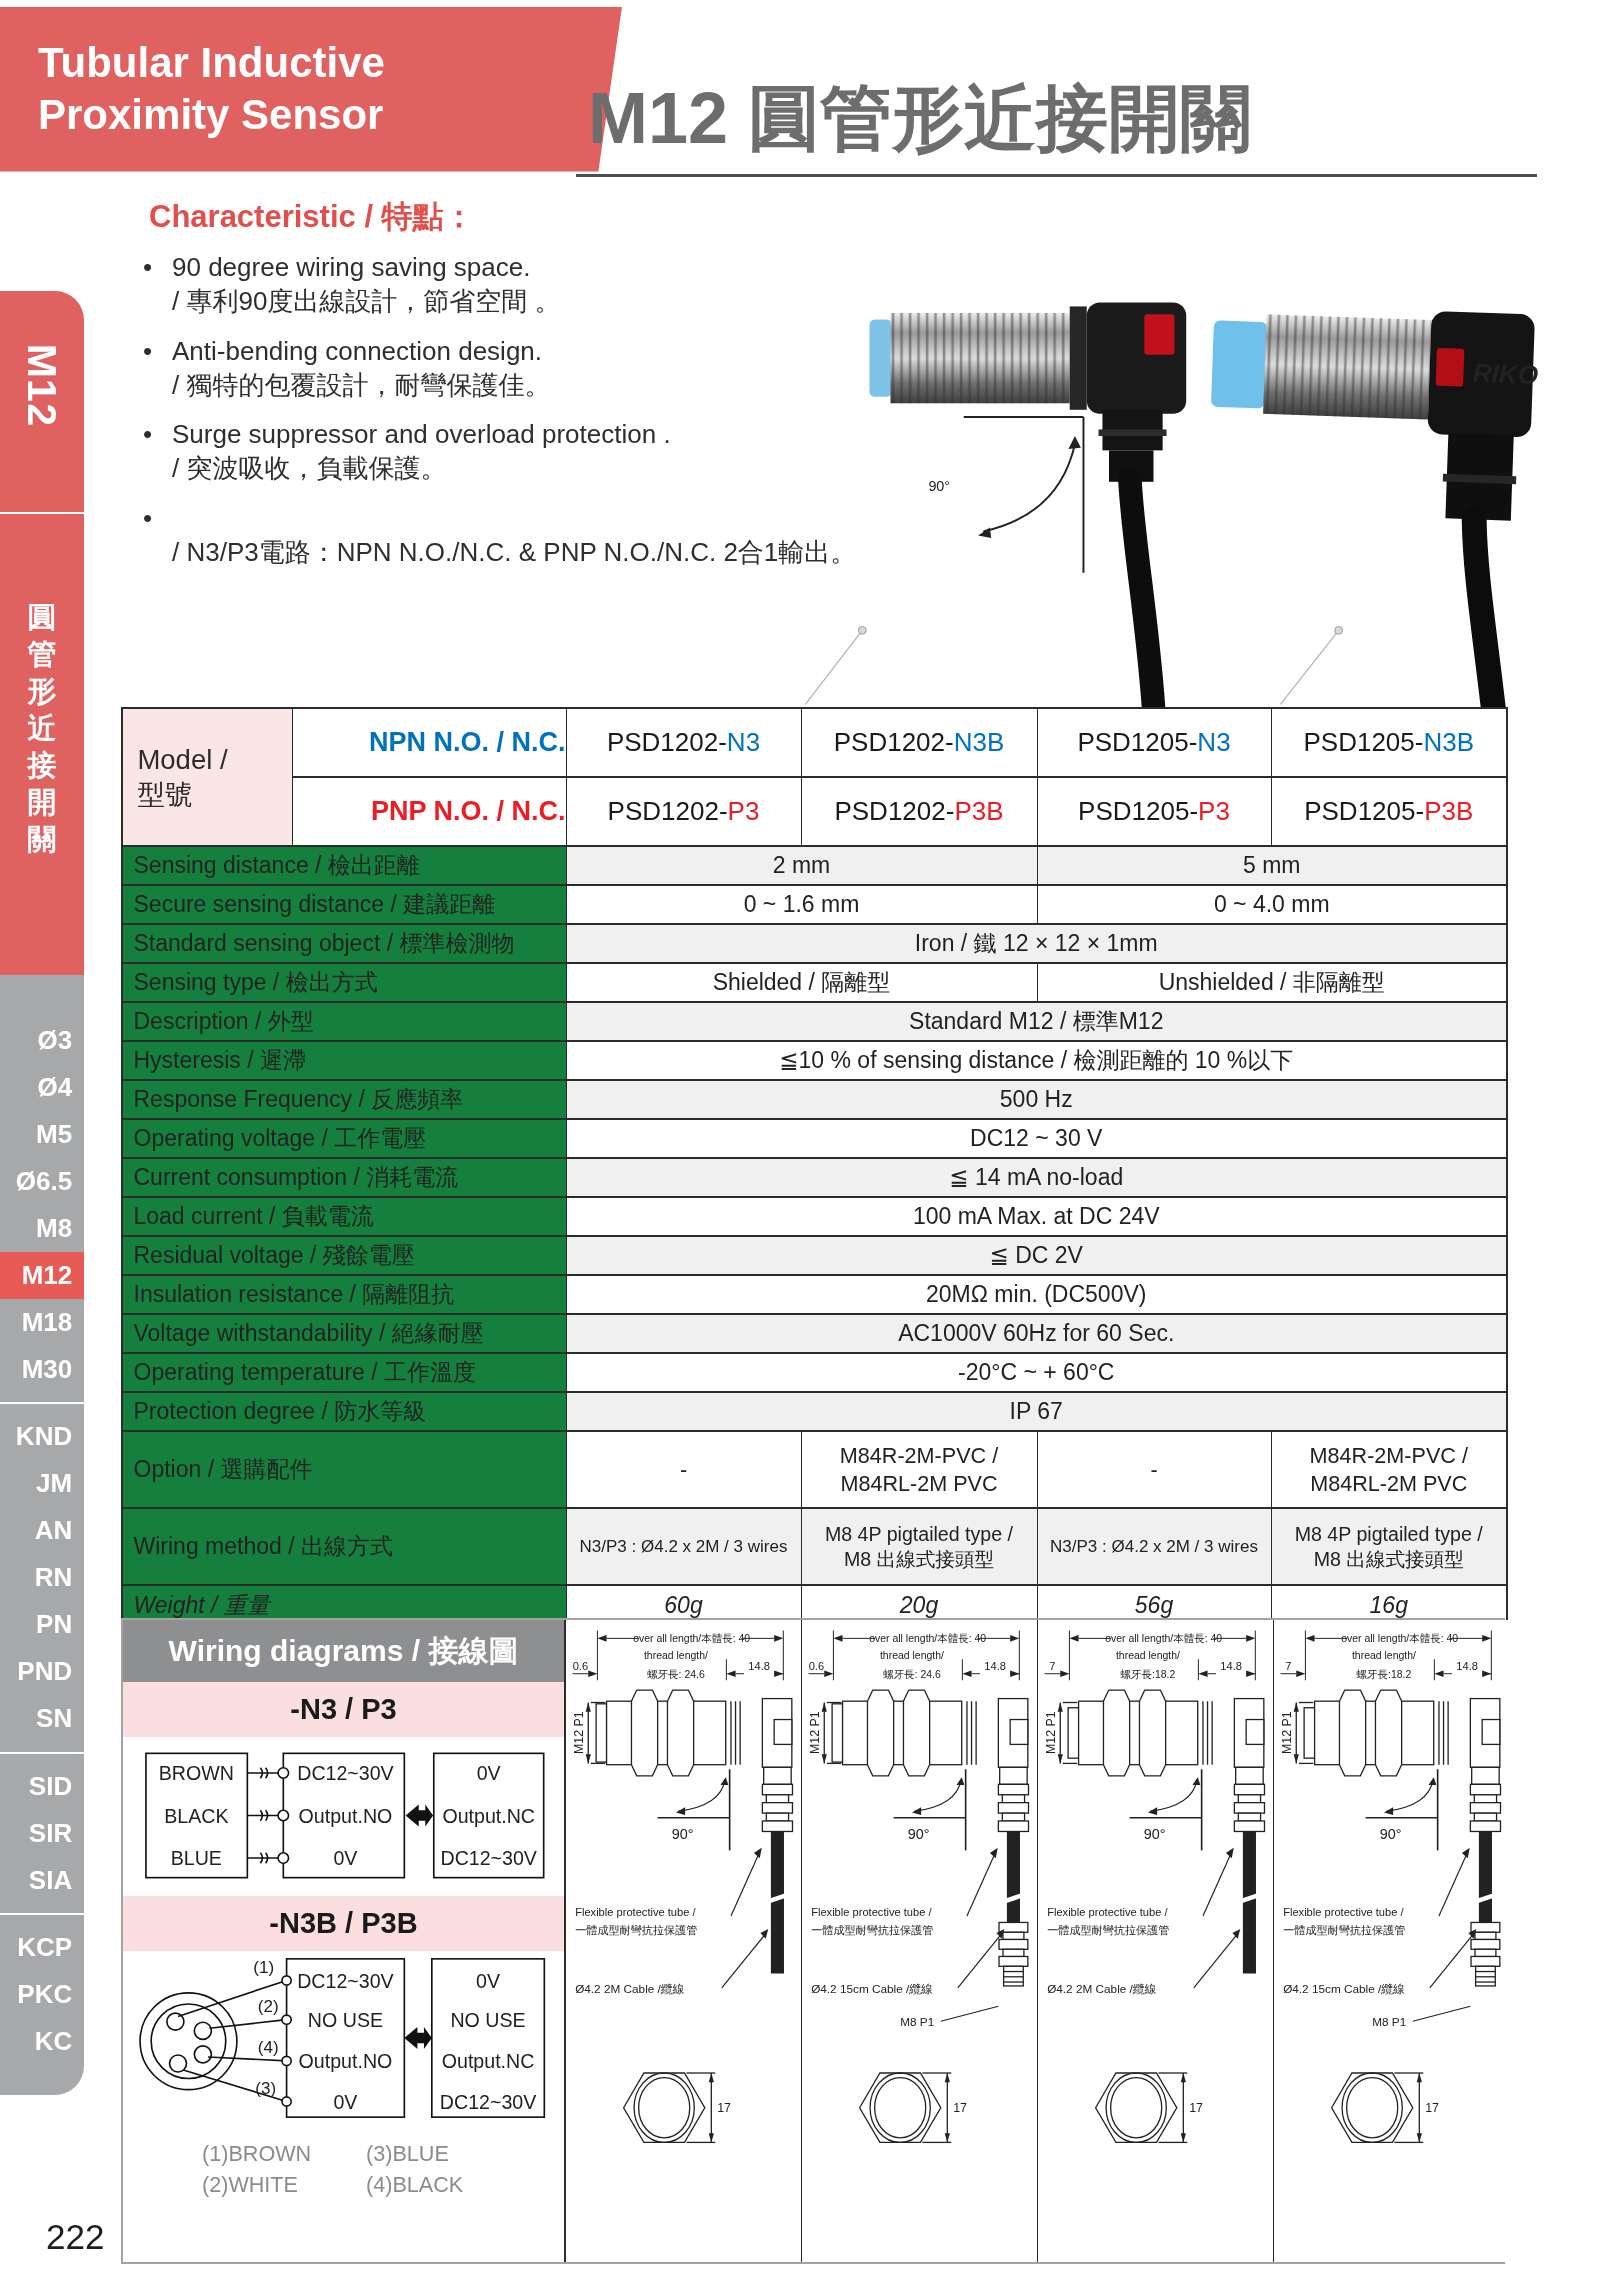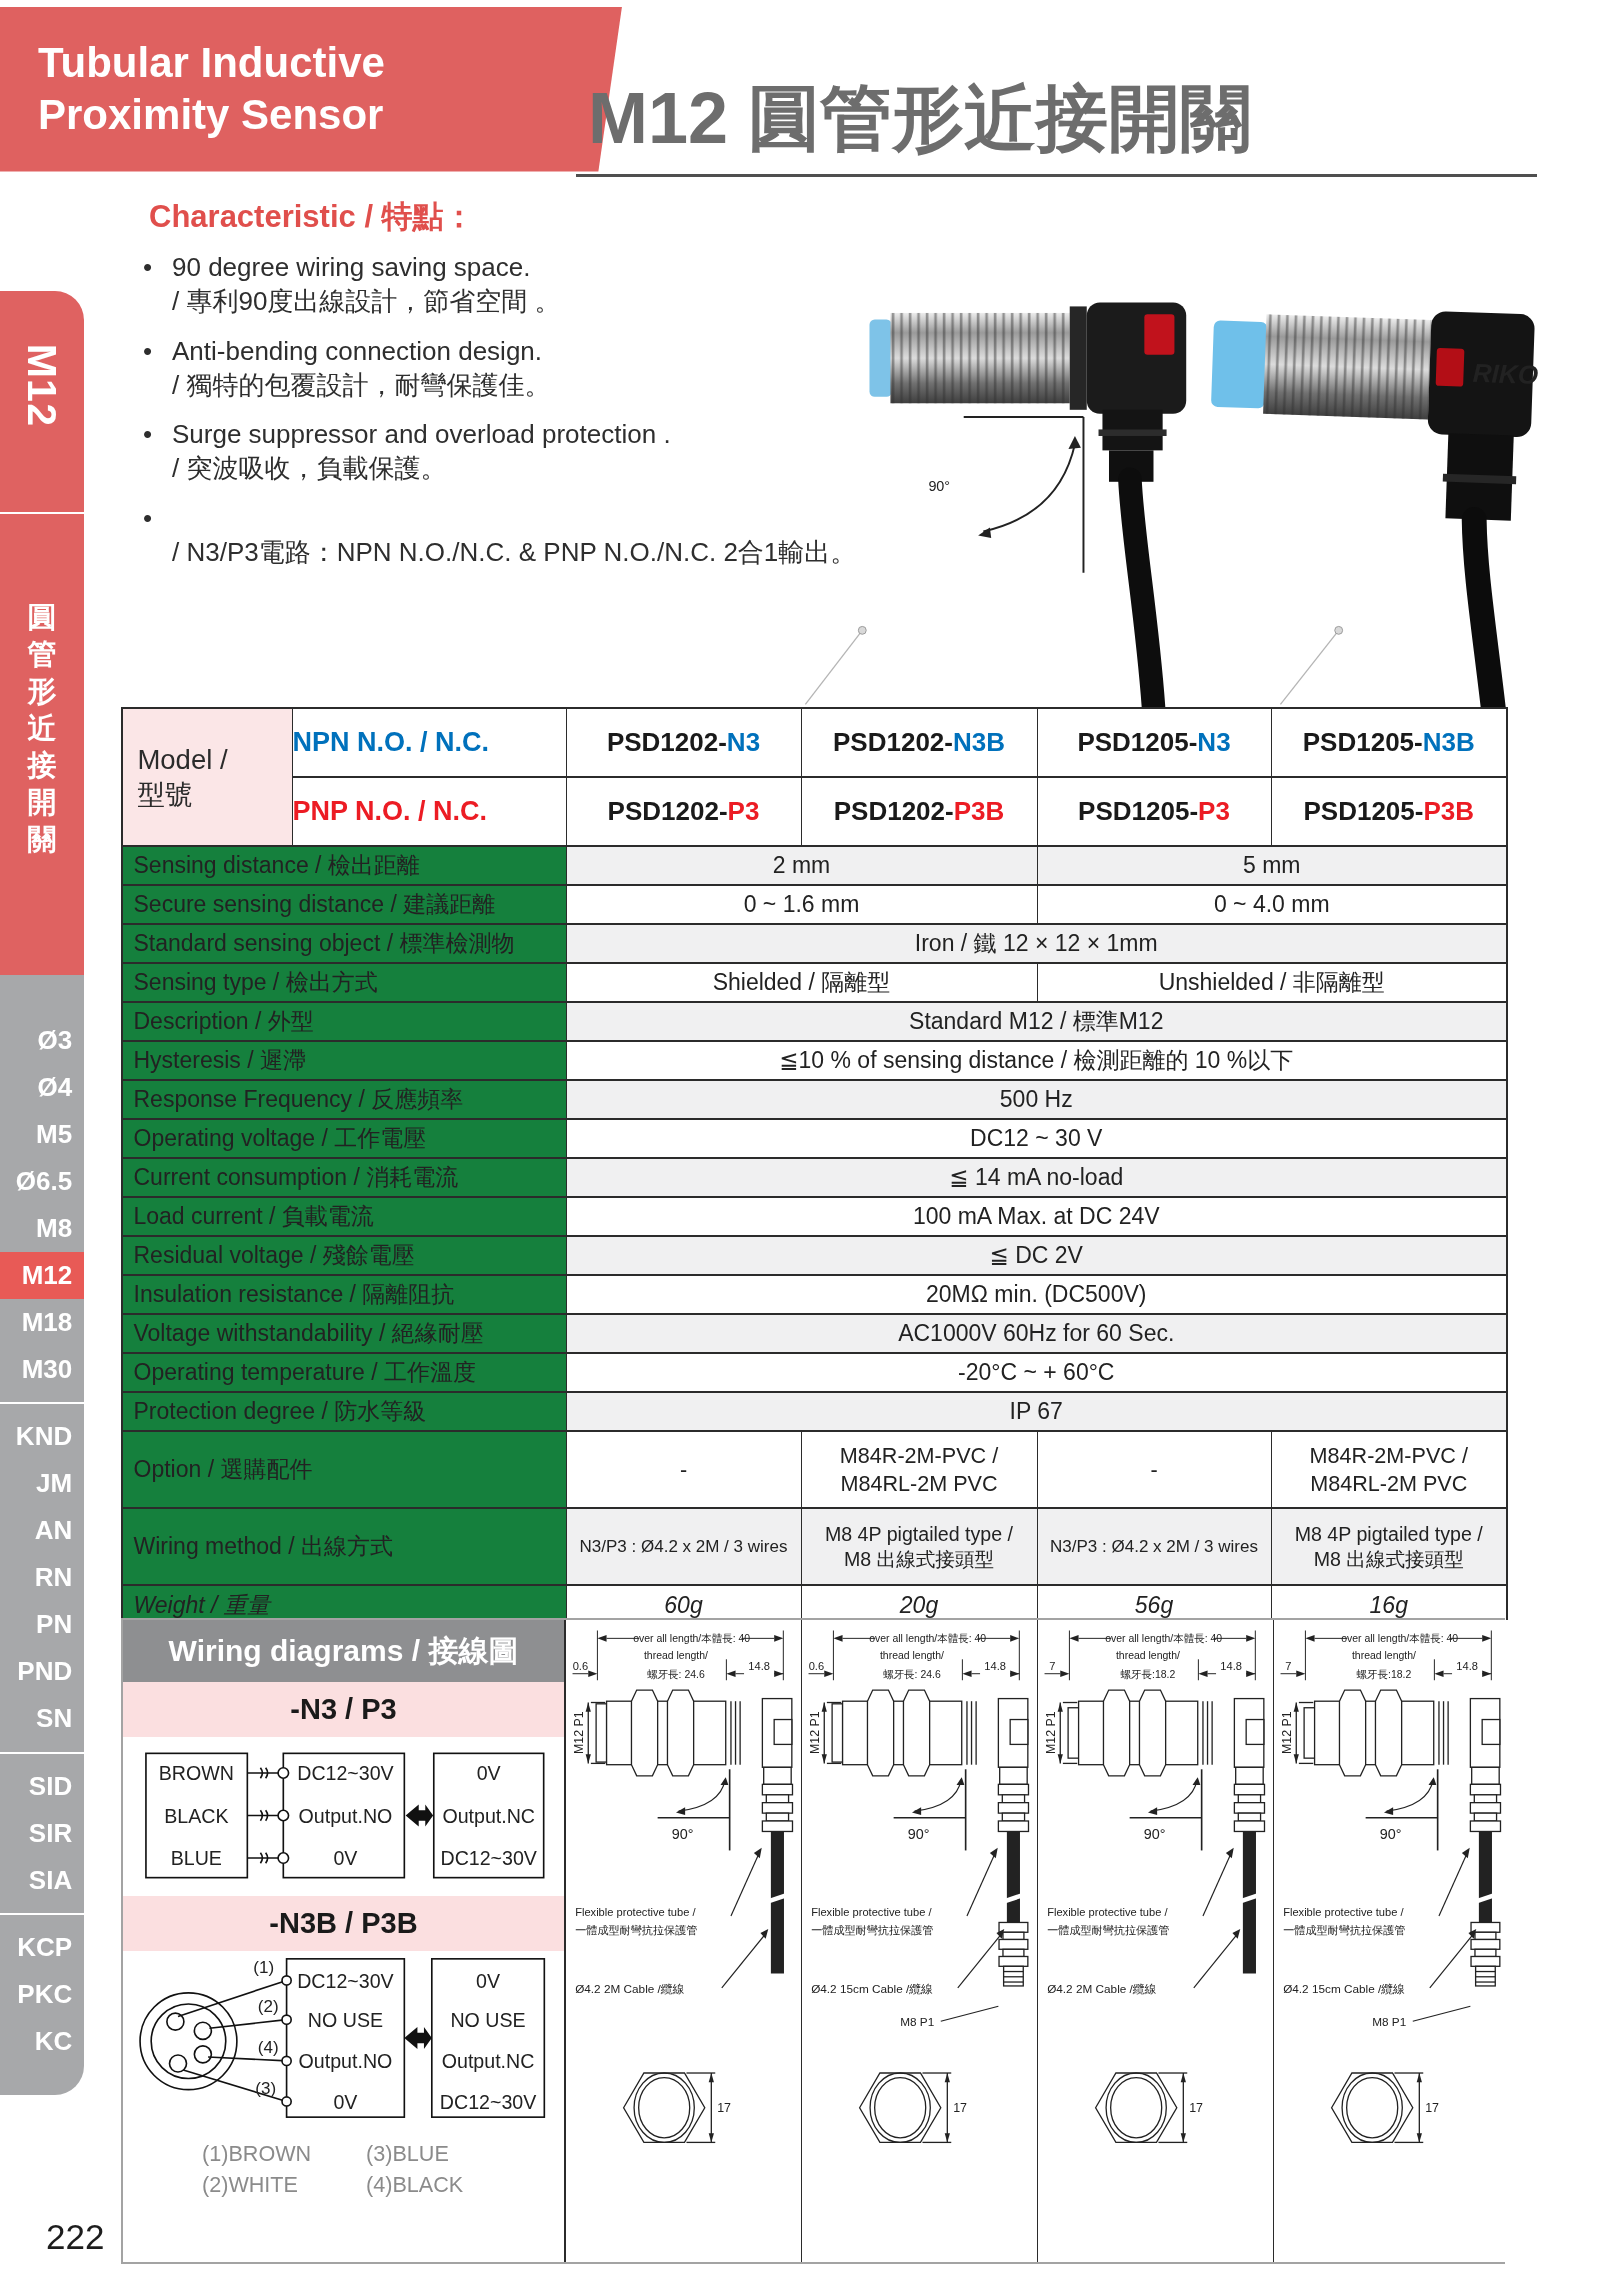--- a/index.html
+++ b/index.html
@@ -40,22 +40,22 @@
   .photo-svg{position:absolute;left:753px;top:275px;}
 
   
   .spec{position:absolute;left:121px;top:707px;border-collapse:collapse;table-layout:fixed;
         width:1384px;border:2.6px solid #2b2b2b;}
   .spec td{border:1.3px solid #2b2b2b;border-top-width:2px;border-bottom-width:2px;
            overflow:hidden;padding:0;}
   .h-hdr{height:69px;} .h-row{height:39px;} .h-tall{height:77px;} .h-wt{height:41px;font-style:italic;}
   td.model-cell{background:#fbe6e7;font-size:27.5px;color:#2b2b2b;padding-left:14.4px;line-height:35px;}
   td.npn{color:#0071bc;} td.pnp{color:#ec1c24;}
-  td.typ{background:#fff;font-size:27px;font-weight:bold;text-align:left;}
-  td.mod{background:#fff;font-size:26px;font-weight:bold;text-align:center;color:#1a1a1a;white-space:nowrap;}
+  td.typ{background:#fff;font-size:27px;font-weight:bold;text-align:right;}
+  td.mod{background:#fff;font-size:26px;font-weight:normal;text-align:center;color:#1a1a1a;white-space:nowrap;}
   .sufN{color:#0071bc;} .sufP{color:#ec1c24;}
   td.lbl{background:#15803d;font-size:23px;text-align:left;padding-left:10.5px;color:#222;white-space:nowrap;}
   td.val{font-size:23px;text-align:center;color:#222;}
   tr.even td.val{background:#f0f0f1;} tr.odd td.val{background:#fff;}
   td.val.small{font-size:17px;white-space:nowrap;}
   td.val.two{font-size:19.6px;line-height:25px;white-space:pre-line;}
   td.val.opt{font-size:21.6px;line-height:27.5px;white-space:pre-line;}
 
   
   .wiring{position:absolute;left:121px;top:1618px;width:1384px;height:646px;display:flex;

